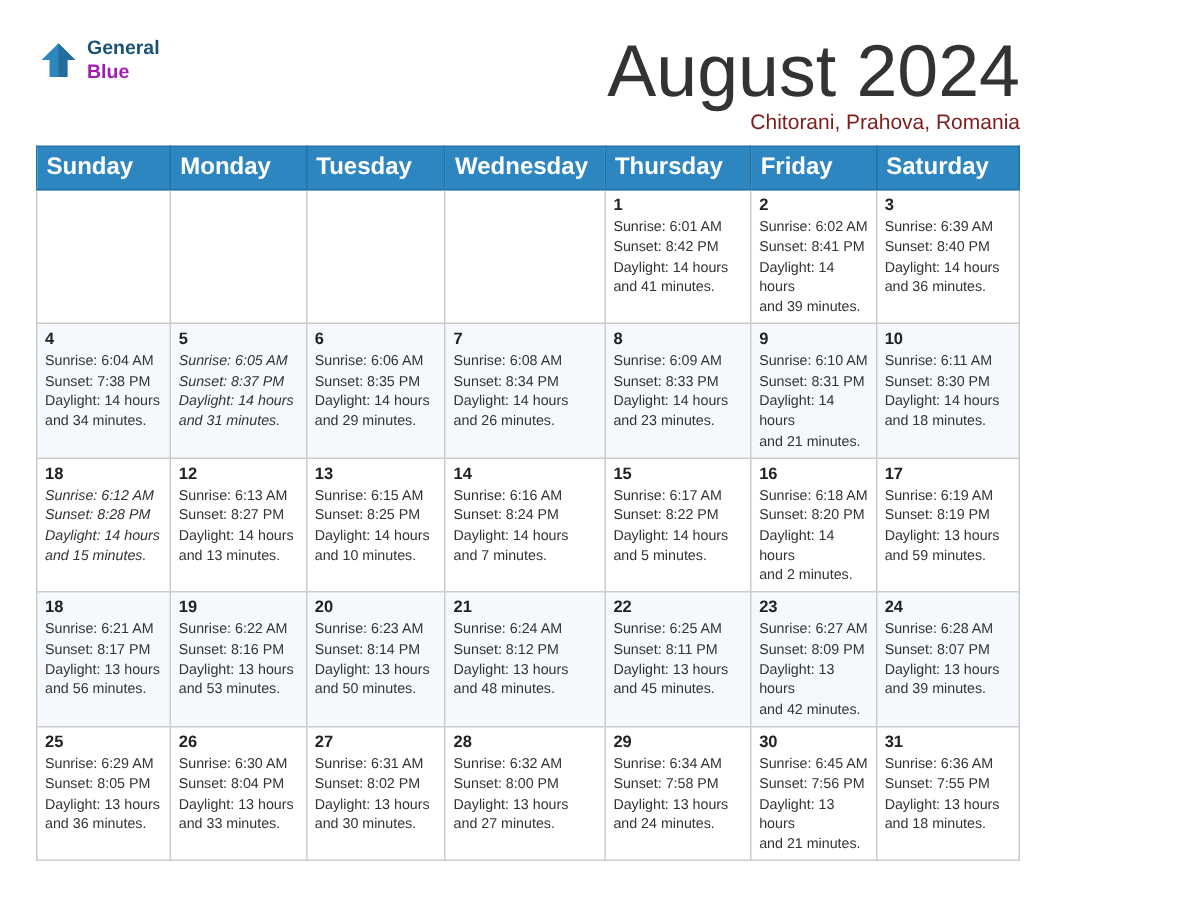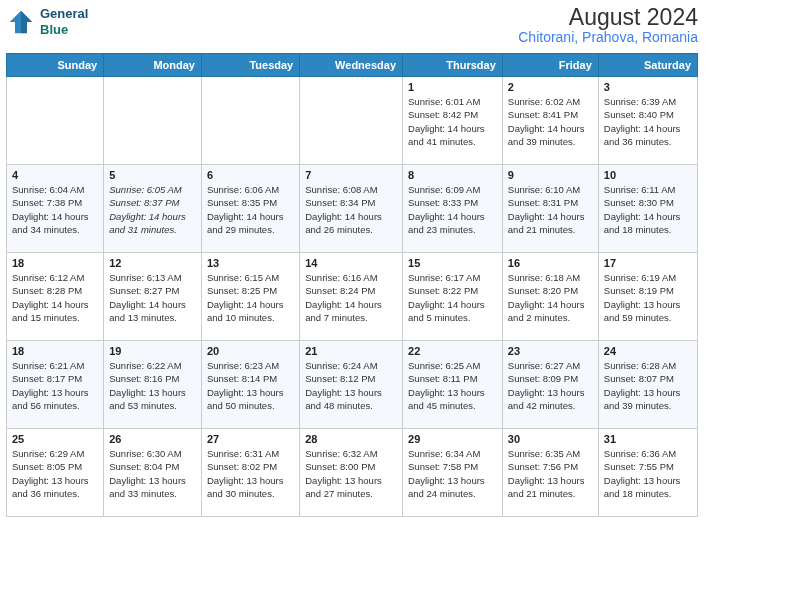--- a/index.html
+++ b/index.html
@@ -6,68 +6,68 @@
     body {
       font-family: Arial, sans-serif;
       background: #fff;
       width: 792px;
       height: 612px;
       overflow: hidden;
     }
     .container {
       width: 704px;
       height: 612px;
-      padding: 6px;
+      padding: 24px;
     }
     .header {
       display: flex;
       justify-content: space-between;
       align-items: flex-start;
       margin-bottom: 8px;
     }
     .logo {
       display: flex;
       align-items: center;
       gap: 4px;
     }
     .logo-text {
       font-size: 13px;
       color: #333;
       line-height: 1.2;
     }
     .logo-text .general { font-weight: bold; color: #1a5276; }
-    .logo-text .blue { color: #0f766e; font-weight: bold; margin-top: 40px; }
+    .logo-text .blue { color: #a21caf; font-weight: bold; margin-top: 40px; }
     .logo-icon {
       width: 30px;
       height: 30px;
     }
     .title-section {
       text-align: right;
     }
     .month-title {
-      font-size: 23px;
+      font-size: 49px;
       font-weight: normal;
       color: #333;
       line-height: 1;
     }
     .location {
       font-size: 14px;
-      color: #3b82f6;
+      color: #7f1d1d;
     }
     .calendar {
       width: 100%;
       border-collapse: collapse;
       font-size: 10px;
     }
     .calendar th {
       background-color: #2e86c1;
       color: #fff;
-      text-align: right;
+      text-align: left;
       padding: 5px 6px;
-      font-size: 11px;
+      font-size: 16px;
       font-weight: bold;
       border: 1px solid #2272a3;
     }
     .calendar td {
       vertical-align: top;
       padding: 4px 5px;
       border: 1px solid #ccc;
       width: 113px;
       height: 88px;
       background: #fff;
@@ -199,21 +199,21 @@
             <span class="day-number">10</span>
             <div class="day-info" style="white-space: pre-line;">Sunrise: 6:11 AM
 Sunset: 8:30 PM
 Daylight: 14 hours
 and 18 minutes.</div>
           </td>
         </tr>
         <tr>
           <td>
             <span class="day-number">18</span>
-            <div class="day-info" style="white-space: pre-line;">Sunrise: 6:12 AM
+            <div class="day-info" style="white-space: pre-line; font-style: italic;">Sunrise: 6:12 AM
 Sunset: 8:28 PM
 Daylight: 14 hours
 and 15 minutes.</div>
           </td>
           <td>
             <span class="day-number">12</span>
             <div class="day-info" style="white-space: pre-line;">Sunrise: 6:13 AM
 Sunset: 8:27 PM
 Daylight: 14 hours
 and 13 minutes.</div>
@@ -336,21 +336,21 @@
           </td>
           <td>
             <span class="day-number">29</span>
             <div class="day-info" style="white-space: pre-line;">Sunrise: 6:34 AM
 Sunset: 7:58 PM
 Daylight: 13 hours
 and 24 minutes.</div>
           </td>
           <td>
             <span class="day-number">30</span>
-            <div class="day-info" style="white-space: pre-line;">Sunrise: 6:35 AM
+            <div class="day-info" style="white-space: pre-line;">Sunrise: 6:45 AM
 Sunset: 7:56 PM
 Daylight: 13 hours
 and 21 minutes.</div>
           </td>
           <td>
             <span class="day-number">31</span>
             <div class="day-info" style="white-space: pre-line;">Sunrise: 6:36 AM
 Sunset: 7:55 PM
 Daylight: 13 hours
 and 18 minutes.</div>

